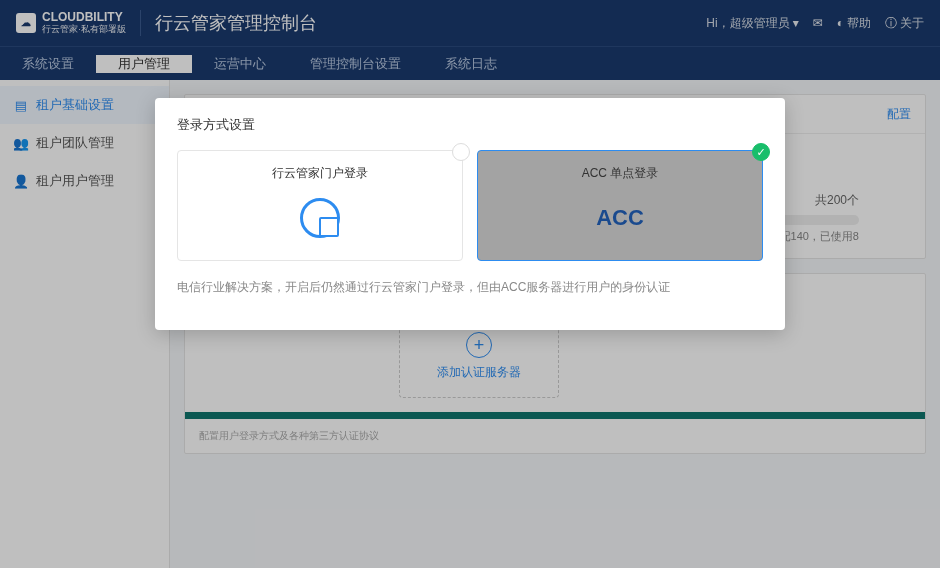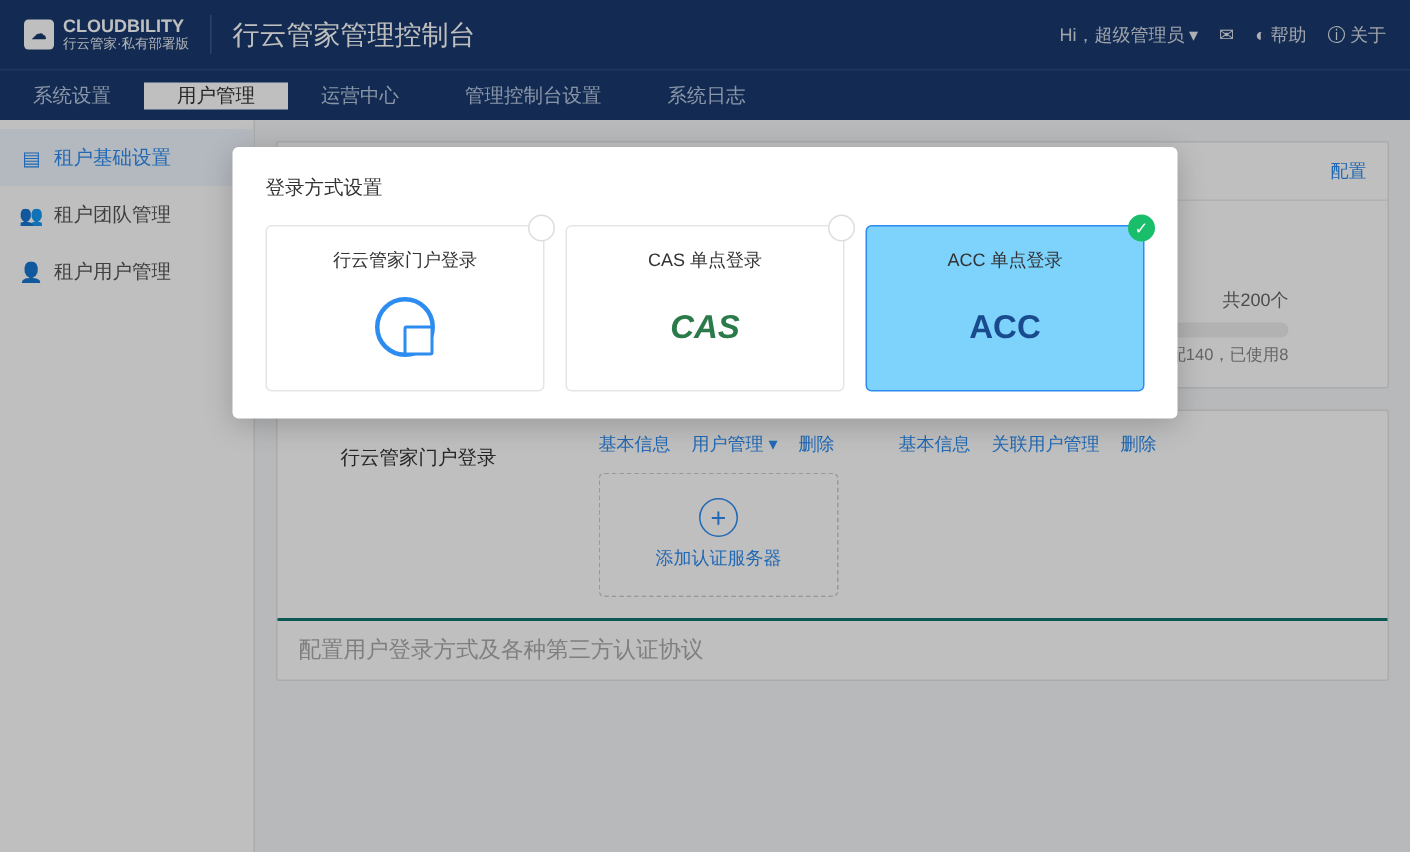--- a/index.html
+++ b/index.html
@@ -34,28 +34,28 @@
 .quota-label{font-size:12px;color:#666;margin-bottom:6px}
 .bar{height:10px;background:#eee;border-radius:5px;overflow:hidden;width:660px}
 .bar-fill{height:100%;background:#2d8cf0;width:70%}
 .quota-text{font-size:11px;color:#888;margin-top:4px}
 .login-block{padding:8px 0}
 .login-title{text-align:center;font-size:13px;color:#333;margin-bottom:8px;font-weight:500}
 .links{display:flex;gap:14px;font-size:12px;color:#2d8cf0}
 .links span{cursor:pointer}
 .add-server{border:1px dashed #ccc;border-radius:4px;padding:16px;text-align:center;color:#2d8cf0;font-size:12px;cursor:pointer;margin-top:10px;width:160px}
 .plus-circle{width:26px;height:26px;border:1px solid #2d8cf0;border-radius:50%;margin:0 auto 6px;display:flex;align-items:center;justify-content:center;font-size:18px;color:#2d8cf0}
-.foot-note{font-size:15px;color:#aaa;padding:10px 14px;border-top:2px solid #0f766e}
+.foot-note{font-size:10px;color:#aaa;padding:10px 14px;border-top:7px solid #0f766e}
 .under-row{display:flex;gap:40px;align-items:flex-start}
 .overlay{position:absolute;inset:0;background:rgba(0,0,0,.25);display:flex;align-items:flex-start;justify-content:center;padding-top:98px}
 .modal{background:#fff;width:630px;border-radius:4px;box-shadow:0 4px 20px rgba(0,0,0,.2);padding:18px 22px}
 .modal-title{font-size:13px;color:#333;margin-bottom:16px}
 .cards{display:flex;gap:14px}
 .card{flex:1;border:1px solid #e5e5e5;border-radius:4px;padding:14px 8px 18px;text-align:center;position:relative;cursor:pointer}
-.card.selected{border:1px solid #2d8cf0;background:#7dd3fc}
+.card.selected{border:1px solid #2d8cf0;background:#a3a3a3}
 .radio{position:absolute;top:-8px;right:-8px;width:18px;height:18px;border:1px solid #ddd;background:#fff;border-radius:50%}
 .card.selected .radio{background:#19be6b;border-color:#19be6b;display:flex;align-items:center;justify-content:center;color:#fff;font-size:11px}
 .card.selected .radio::after{content:"✓"}
 .card-label{font-size:12px;color:#333;margin-bottom:12px}
 .card-logo{height:48px;display:flex;align-items:center;justify-content:center;font-size:22px;font-weight:bold}
 .desc{font-size:12px;color:#888;margin:18px 0 16px}
 .modal-foot{display:flex;justify-content:flex-end;gap:10px}
 .btn{padding:6px 16px;border-radius:3px;font-size:12px;cursor:pointer;border:1px solid #ddd;background:#fff}
 .btn.primary{background:#2d8cf0;color:#fff;border-color:#2d8cf0}
 .globe{width:40px;height:40px;border:3px solid #2d8cf0;border-radius:50%;position:relative;display:inline-block}
@@ -161,29 +161,23 @@
   <div class="modal">
     <div class="modal-title">登录方式设置</div>
     <div class="cards" id="cards">
         <div class="card">
           <div class="radio"></div>
           <div class="card-label">行云管家门户登录</div>
           <div class="card-logo">
             <span class="globe"></span>
           </div>
         </div>
-        <div class="card">
-          <div class="radio"></div>
-          <div class="card-label">CAS 单点登录</div>
-          <div class="card-logo">
-            <span style="color:#2a7a4a;font-style:italic">CAS</span>
-          </div>
-        </div>
         <div class="card selected">
           <div class="radio"></div>
           <div class="card-label">ACC 单点登录</div>
           <div class="card-logo">
             <span style="color:#1a4a8e;">ACC</span>
           </div>
         </div>
       </div>
+    <div class="desc">电信行业解决方案，开启后仍然通过行云管家门户登录，但由ACC服务器进行用户的身份认证</div>
   </div>
 </div>
 
 </body></html>

